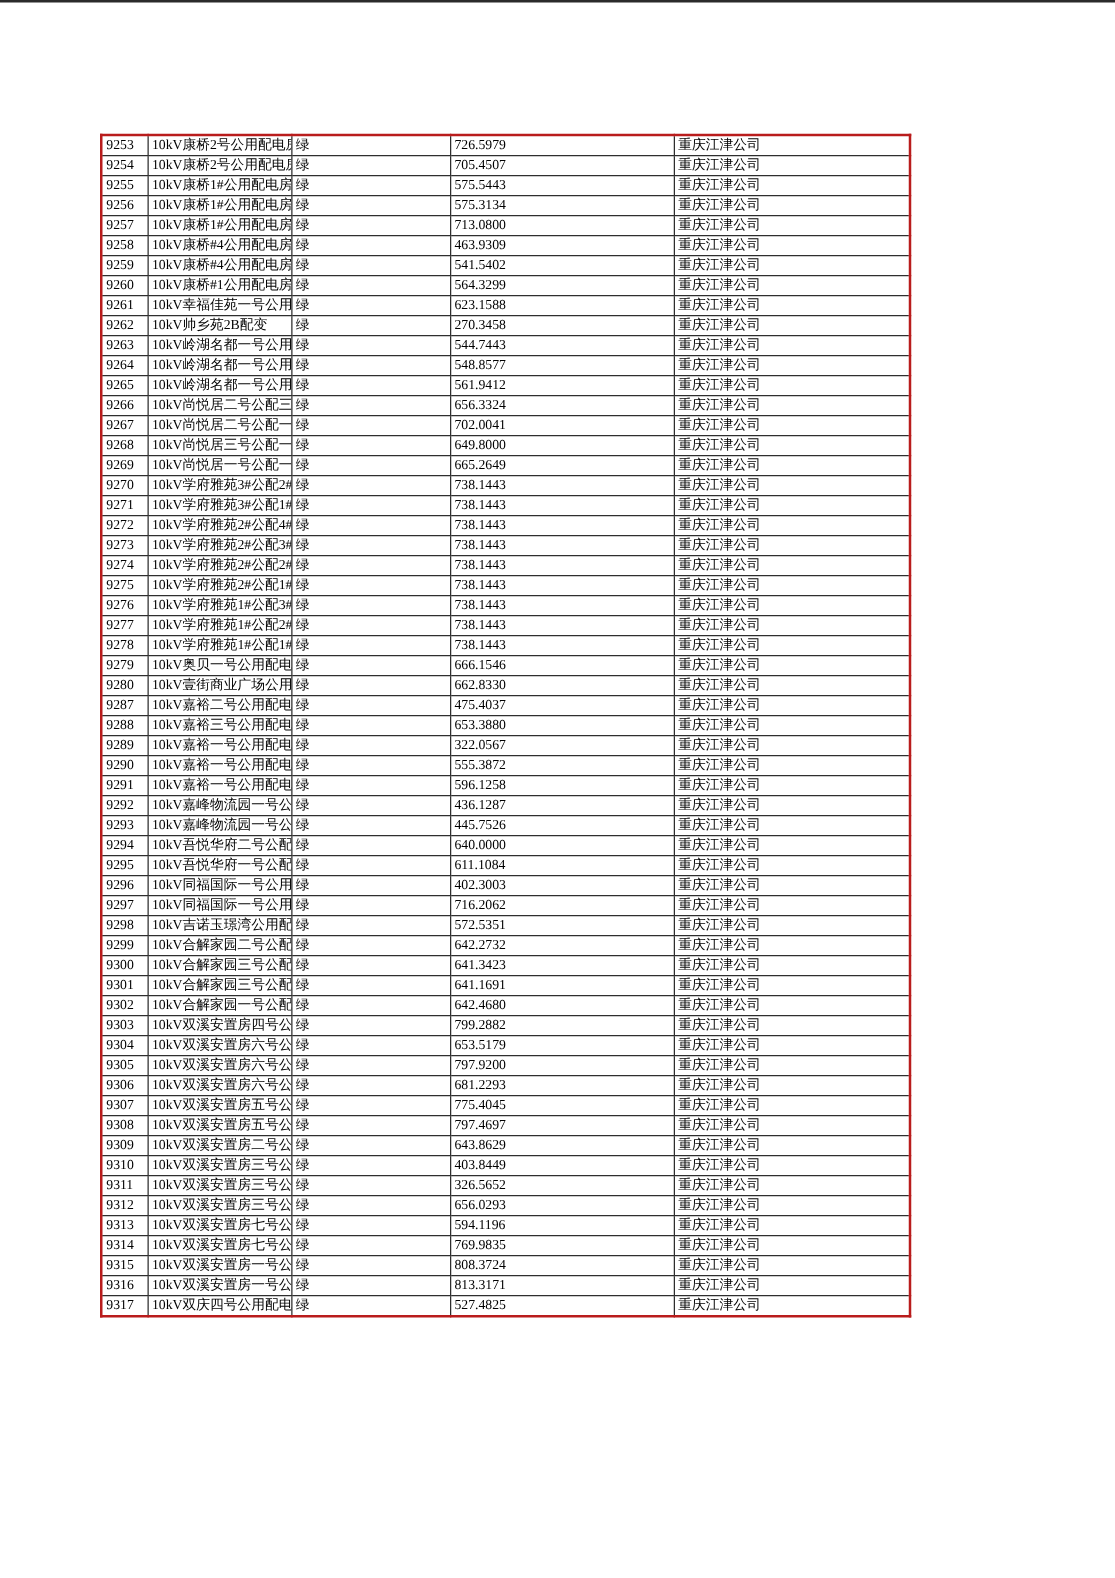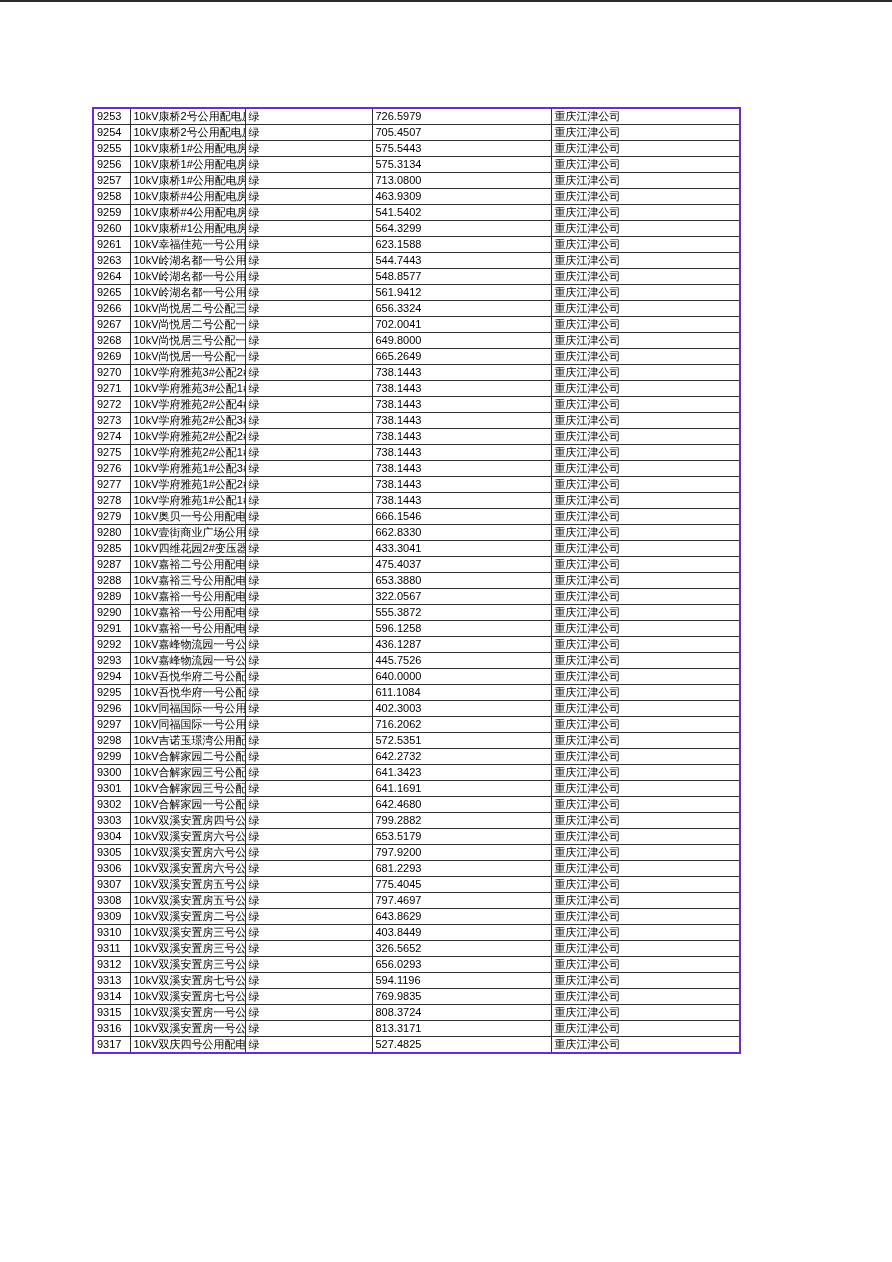--- a/index.html
+++ b/index.html
@@ -20,26 +20,27 @@
   .top-line {
     position: absolute;
     left: 0;
     top: 0;
     width: 892px;
     height: 2px;
     background: #2b2b2b;
   }
   table.grid {
     position: absolute;
-    left: 92px;
+    left: 80px;
     top: 107px;
     border-collapse: collapse;
     table-layout: fixed;
     width: 647px;
-    border: 2px solid #6d28d9;
+    border: 2px solid #b91c1c;
+    font-family: Liberation Serif, serif;
   }
   table.grid td {
     border: 1px solid #2e2e2e;
     height: 15px;
     padding: 0 0 0 3px;
     font-size: 11px;
     line-height: 15px;
     color: #000000;
     white-space: nowrap;
     overflow: hidden;
@@ -122,20 +123,27 @@
           <td class="c4">重庆江津公司</td>
         </tr>
         <tr>
           <td class="c0">9261</td>
           <td class="c1">10kV幸福佳苑一号公用配</td>
           <td class="c2">绿</td>
           <td class="c3">623.1588</td>
           <td class="c4">重庆江津公司</td>
         </tr>
         <tr>
+          <td class="c0">9262</td>
+          <td class="c1">10kV帅乡苑2B配变</td>
+          <td class="c2">绿</td>
+          <td class="c3">270.3458</td>
+          <td class="c4">重庆江津公司</td>
+        </tr>
+        <tr>
           <td class="c0">9263</td>
           <td class="c1">10kV岭湖名都一号公用配</td>
           <td class="c2">绿</td>
           <td class="c3">544.7443</td>
           <td class="c4">重庆江津公司</td>
         </tr>
         <tr>
           <td class="c0">9264</td>
           <td class="c1">10kV岭湖名都一号公用配</td>
           <td class="c2">绿</td>
@@ -245,27 +253,20 @@
           <td class="c1">10kV奥贝一号公用配电房</td>
           <td class="c2">绿</td>
           <td class="c3">666.1546</td>
           <td class="c4">重庆江津公司</td>
         </tr>
         <tr>
           <td class="c0">9280</td>
           <td class="c1">10kV壹街商业广场公用配</td>
           <td class="c2">绿</td>
           <td class="c3">662.8330</td>
-          <td class="c4">重庆江津公司</td>
-        </tr>
-        <tr>
-          <td class="c0">9285</td>
-          <td class="c1">10kV四维花园2#变压器</td>
-          <td class="c2">绿</td>
-          <td class="c3">433.3041</td>
           <td class="c4">重庆江津公司</td>
         </tr>
         <tr>
           <td class="c0">9287</td>
           <td class="c1">10kV嘉裕二号公用配电室</td>
           <td class="c2">绿</td>
           <td class="c3">475.4037</td>
           <td class="c4">重庆江津公司</td>
         </tr>
         <tr>

